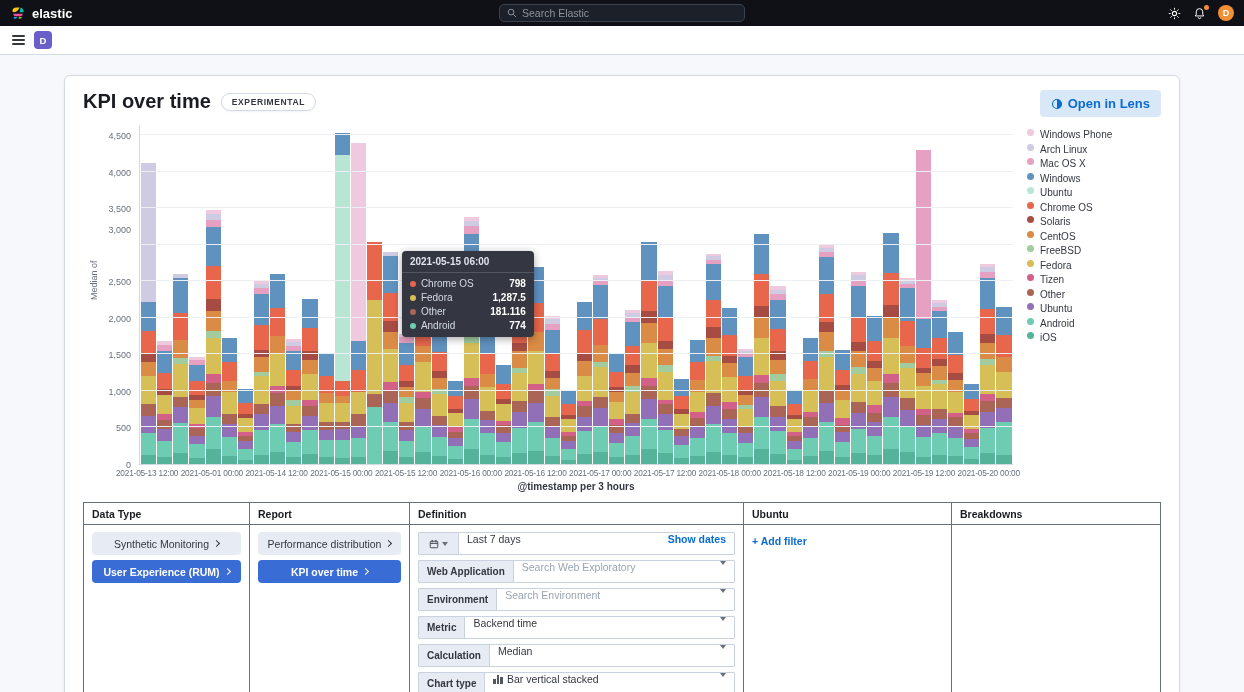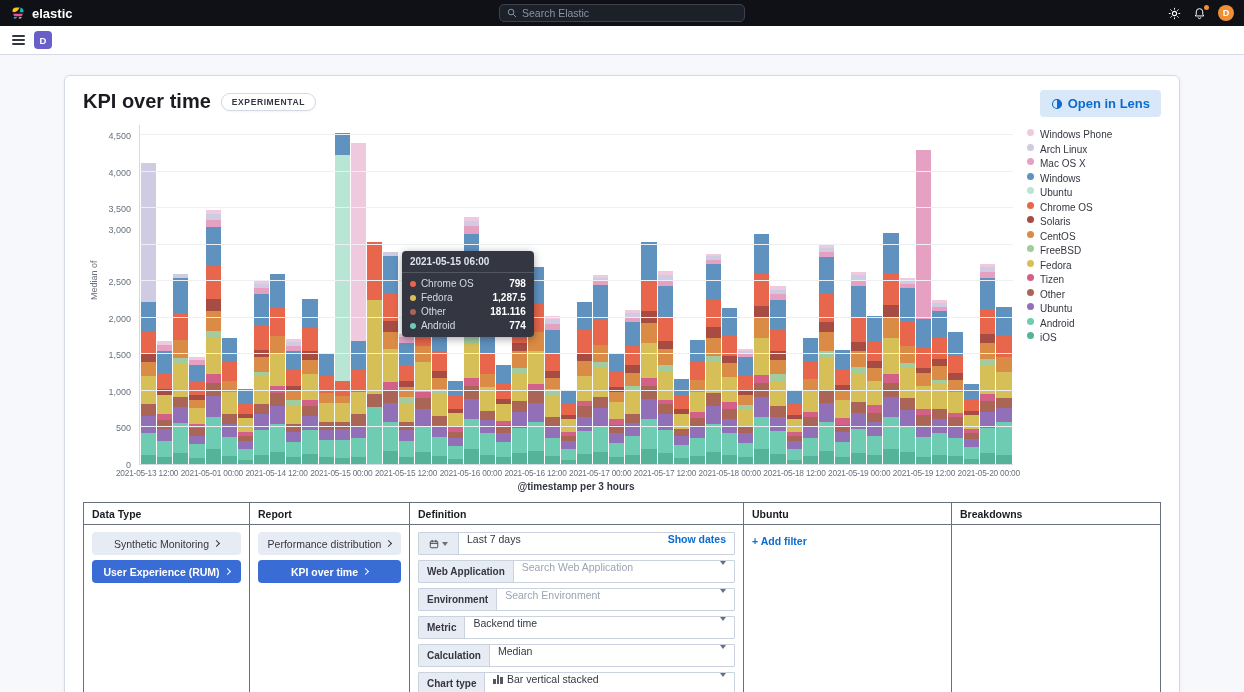--- a/index.html
+++ b/index.html
@@ -1023,21 +1023,21 @@
                 </span>
                 <span class="chev-down"></span>
               </span>
               <span class="date-text">Last 7 days</span>
               <span class="show-dates">Show dates</span>
             </div>
 
           <div class="field-row">
                 <span class="field-label">Web Application</span>
                 <span class="field-value is-ph">
-                  <span>Search Web Application</span>
+                  <span>Search Web Exploratory</span>
                 </span>
                 <span class="chev-down"></span>
               </div>
               <div class="field-row">
                 <span class="field-label">Environment</span>
                 <span class="field-value is-ph">
                   <span>Search Environment</span>
                 </span>
                 <span class="chev-down"></span>
               </div>

